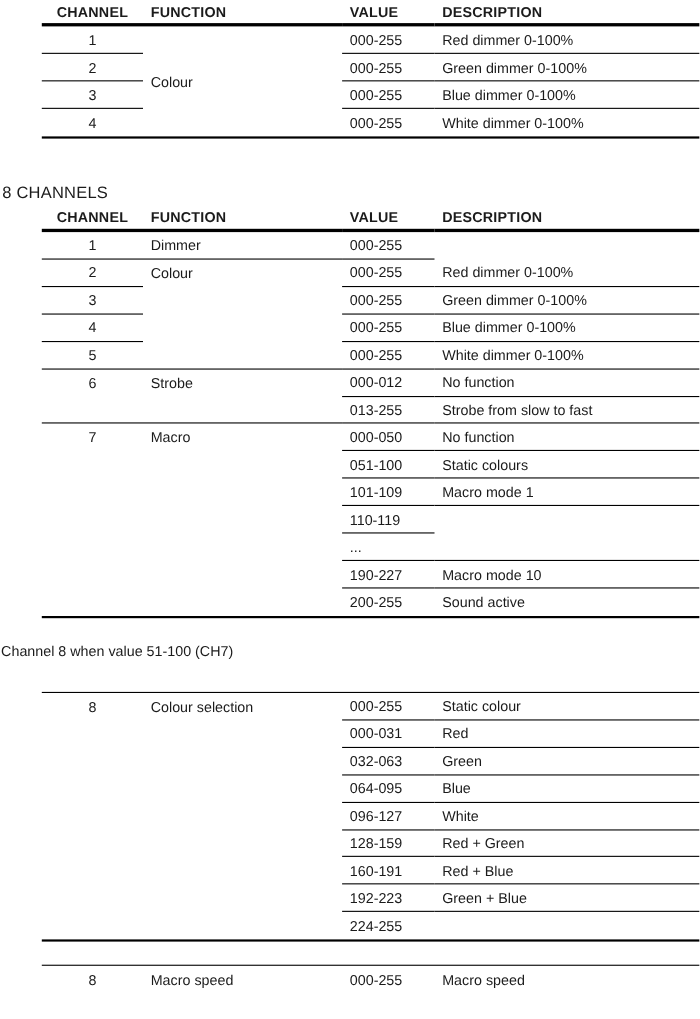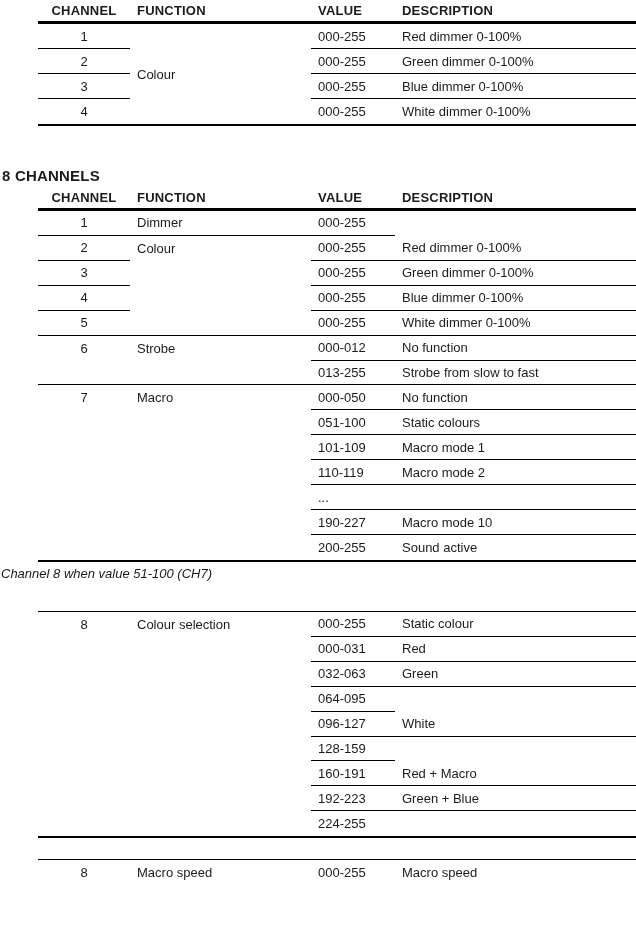--- a/index.html
+++ b/index.html
@@ -27,24 +27,24 @@
   .t4 { grid-template-rows:24.93px; border-top:1px solid #000; }
 
   .hcell { font-weight:bold; border-bottom:3px solid #000; letter-spacing:.2px; }
   .ch { justify-content:center; }
   .fn, .v, .d { padding-left:7px; }
   .bb { border-bottom:1px solid #000; }
   .top { align-self:start; height:24.93px; }
 
   
   .h8 {
-    font-size:15px; font-weight:bold; letter-spacing:.2px;
+    font-size:15px; font-weight:normal; letter-spacing:.2px;
     margin:41px 0 3px 2px; line-height:17px;
   }
-  .note { margin:4px 0 0 1px; line-height:15px;font-style:italic; }
+  .note { margin:22px 0 0 1px; line-height:15px; }
   .note2 { margin-top:22px; }
   .t3m { margin-top:30px; }
   .t4m { margin-top:21px; }
 </style>
 </head>
 <body>
 
 <div class="page">
 
   <div class="tbl t1">
@@ -114,21 +114,20 @@
     <div class="d bb" style="grid-area:7/4">No function</div>
     <div class="v bb" style="grid-area:8/3">013-255</div>
     <div class="d bb" style="grid-area:8/4">Strobe from slow to fast</div>
     <div class="v bb" style="grid-area:9/3">000-050</div>
     <div class="d bb" style="grid-area:9/4">No function</div>
     <div class="v bb" style="grid-area:10/3">051-100</div>
     <div class="d bb" style="grid-area:10/4">Static colours</div>
     <div class="v bb" style="grid-area:11/3">101-109</div>
     <div class="d bb" style="grid-area:11/4">Macro mode 1</div>
     <div class="v bb" style="grid-area:12/3">110-119</div>
-    <div class="d bb" style="grid-area:12/4">Macro mode 2</div>
     <div class="v bb" style="grid-area:13/3">...</div>
     <div class="d bb" style="grid-area:13/4"></div>
     <div class="v bb" style="grid-area:14/3">190-227</div>
     <div class="d bb" style="grid-area:14/4">Macro mode 10</div>
     <div class="v" style="grid-area:15/3">200-255</div>
     <div class="d" style="grid-area:15/4">Sound active</div>
   </div>
 
   <div class="note">Channel 8 when value 51-100 (CH7)</div>
 
@@ -140,25 +139,27 @@
         <span class="top" style="display:flex;align-items:center">Colour selection</span>
       </div>
 
     <div class="v bb" style="grid-area:1/3">000-255</div>
     <div class="d bb" style="grid-area:1/4">Static colour</div>
     <div class="v bb" style="grid-area:2/3">000-031</div>
     <div class="d bb" style="grid-area:2/4">Red</div>
     <div class="v bb" style="grid-area:3/3">032-063</div>
     <div class="d bb" style="grid-area:3/4">Green</div>
     <div class="v bb" style="grid-area:4/3">064-095</div>
+    <div class="d bb" style="grid-area:4/4">Blue</div>
     <div class="v bb" style="grid-area:5/3">096-127</div>
     <div class="d bb" style="grid-area:5/4">White</div>
     <div class="v bb" style="grid-area:6/3">128-159</div>
+    <div class="d bb" style="grid-area:6/4">Red + Green</div>
     <div class="v bb" style="grid-area:7/3">160-191</div>
-    <div class="d bb" style="grid-area:7/4">Red + Macro</div>
+    <div class="d bb" style="grid-area:7/4">Red + Blue</div>
     <div class="v bb" style="grid-area:8/3">192-223</div>
     <div class="d bb" style="grid-area:8/4">Green + Blue</div>
     <div class="v" style="grid-area:9/3">224-255</div>
   </div>
 
 
   <div class="tbl t4 t4m">
     <div class="ch" style="grid-area:1/1">8</div>
     <div class="fn" style="grid-area:1/2">Macro speed</div>
     <div class="v" style="grid-area:1/3">000-255</div>

